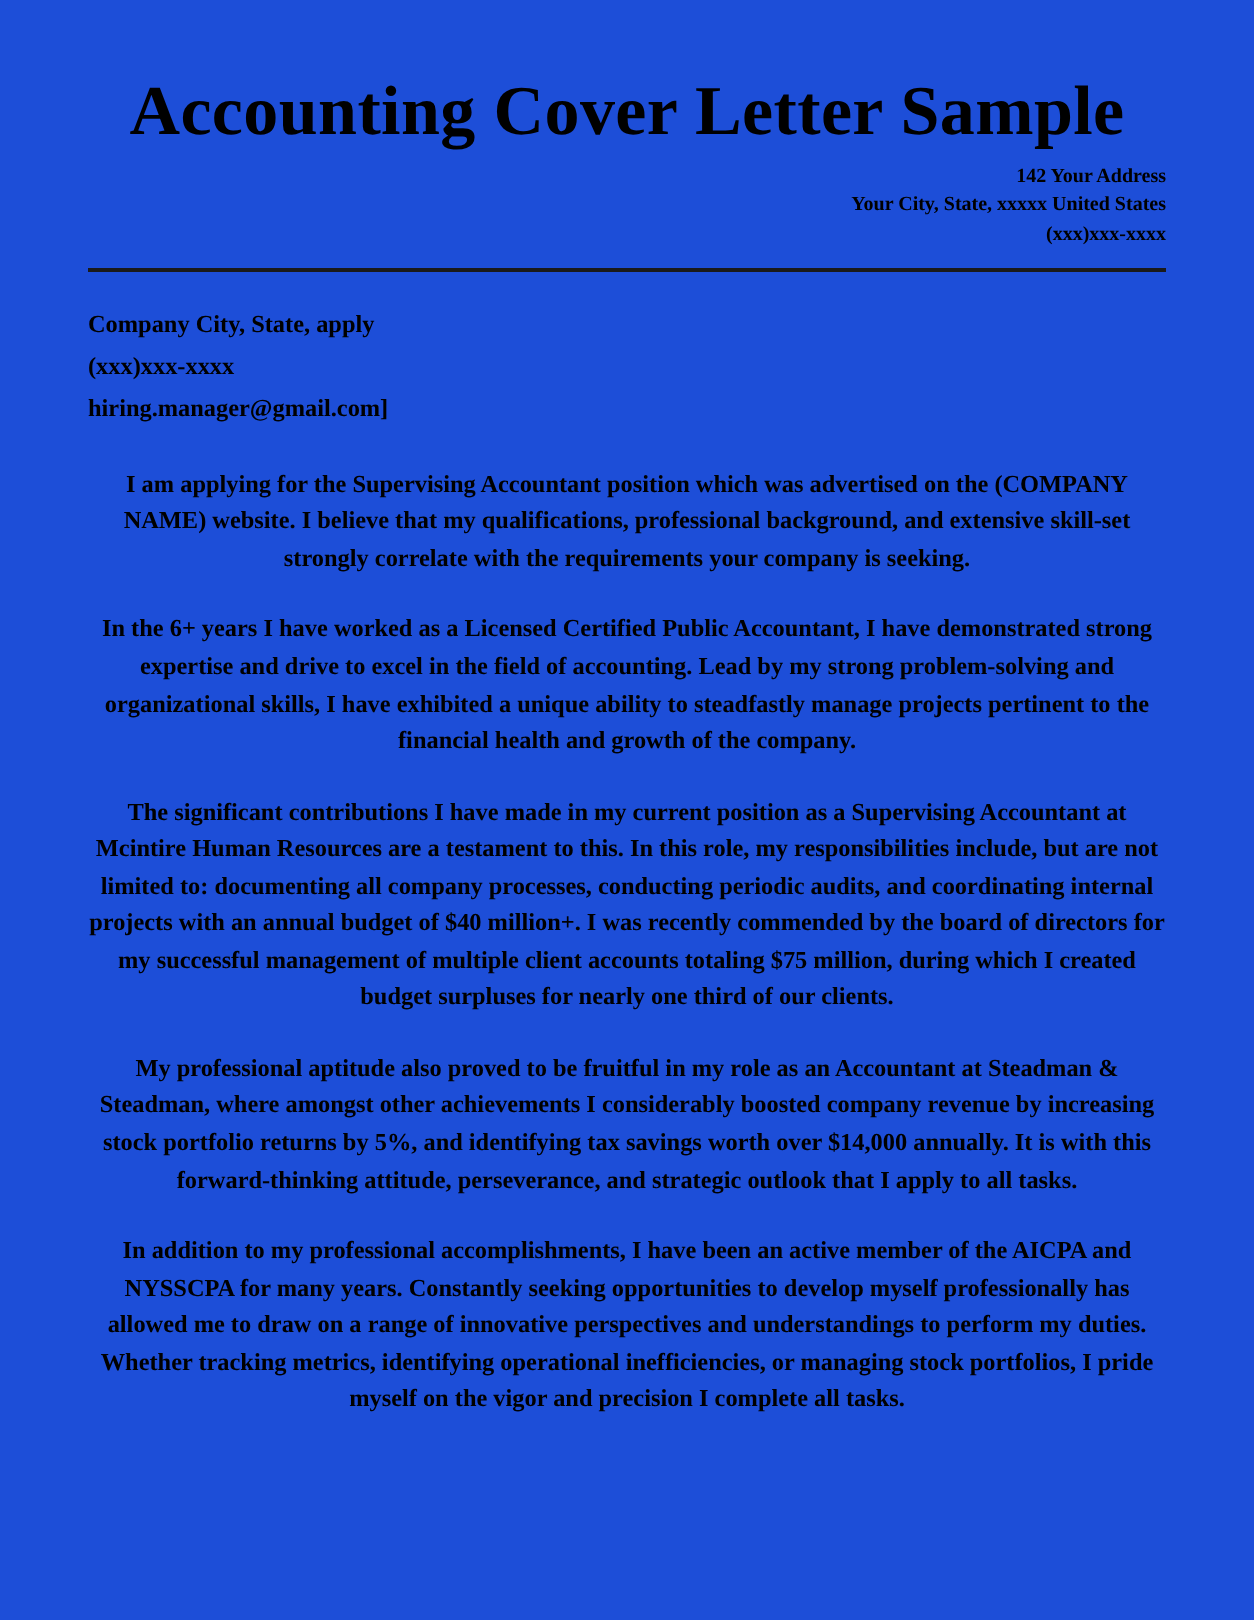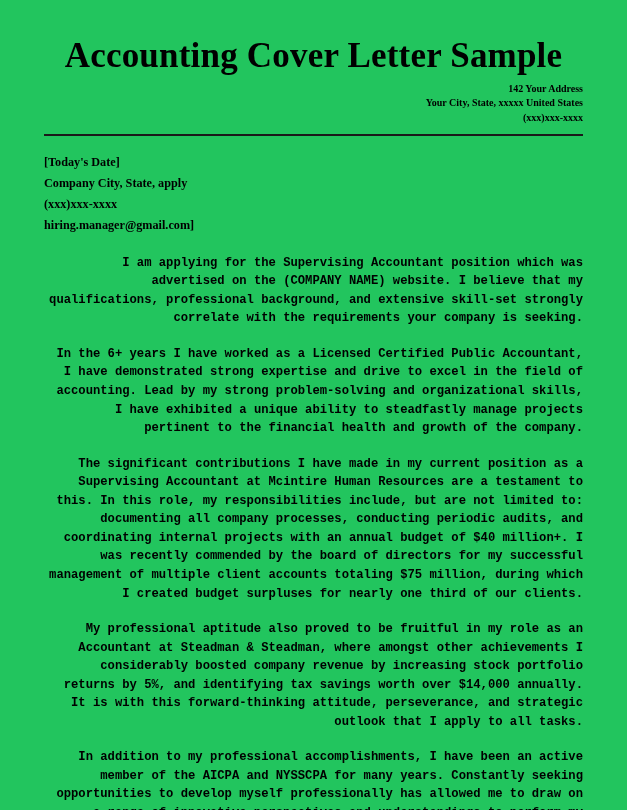--- a/index.html
+++ b/index.html
@@ -12,21 +12,21 @@
     height: 810px;
     font-family: "Liberation Serif", "DejaVu Serif", serif;
     color: #000000;
     overflow: hidden;
   }
   .page {
     width: 627px;
     height: 810px;
     box-sizing: border-box;
     padding: 0 44px;
-    background: #22c55e;
+    background: #1d4ed8;
     position: relative;
   }
   .letter-title {
     text-align: center;
     font-family: "Liberation Serif", "DejaVu Serif", serif;
     font-weight: bold;
     font-size: 35px;
     line-height: 1.15;
     letter-spacing: 0.2px;
     margin: 0;
@@ -63,43 +63,41 @@
     font-size: 12.2px;
     font-weight: bold;
     line-height: 1.5;
   }
   .body-copy {
     margin-top: 18px;
   }
   .body-paragraph {
     font-size: 12.2px;
     line-height: 1.52;
-    text-align: right;
+    text-align: center;
     margin: 12px 0 17px 0;
     font-weight: bold;
-    font-family: Liberation Mono, monospace;
   }
 </style>
 </head>
 <body>
 
 <div class="page">
 
   <h1 class="letter-title">Accounting Cover Letter Sample</h1>
 
   <div class="sender-block">
     <span class="sender-line">142 Your Address</span>
     <span class="sender-line">Your City, State, xxxxx United States</span>
     <span class="sender-line">(xxx)xxx-xxxx</span>
   </div>
 
   <hr class="rule">
 
   <div class="recipient-block">
-    <span class="recipient-line">[Today's Date]</span>
     <span class="recipient-line">Company City, State, apply</span>
     <span class="recipient-line">(xxx)xxx-xxxx</span>
     <span class="recipient-line">hiring.manager@gmail.com]</span>
   </div>
 
 
   <div class="body-copy">
     <p class="body-paragraph">I am applying for the Supervising Accountant position which was advertised on the (COMPANY NAME) website. I believe that my qualifications, professional background, and extensive skill-set strongly correlate with the requirements your company is seeking.</p>
     <p class="body-paragraph">In the 6+ years I have worked as a Licensed Certified Public Accountant, I have demonstrated strong expertise and drive to excel in the field of accounting. Lead by my strong problem-solving and organizational skills, I have exhibited a unique ability to steadfastly manage projects pertinent to the financial health and growth of the company.</p>
     <p class="body-paragraph">The significant contributions I have made in my current position as a Supervising Accountant at Mcintire Human Resources are a testament to this. In this role, my responsibilities include, but are not limited to: documenting all company processes, conducting periodic audits, and coordinating internal projects with an annual budget of $40 million+. I was recently commended by the board of directors for my successful management of multiple client accounts totaling $75 million, during which I created budget surpluses for nearly one third of our clients.</p>

